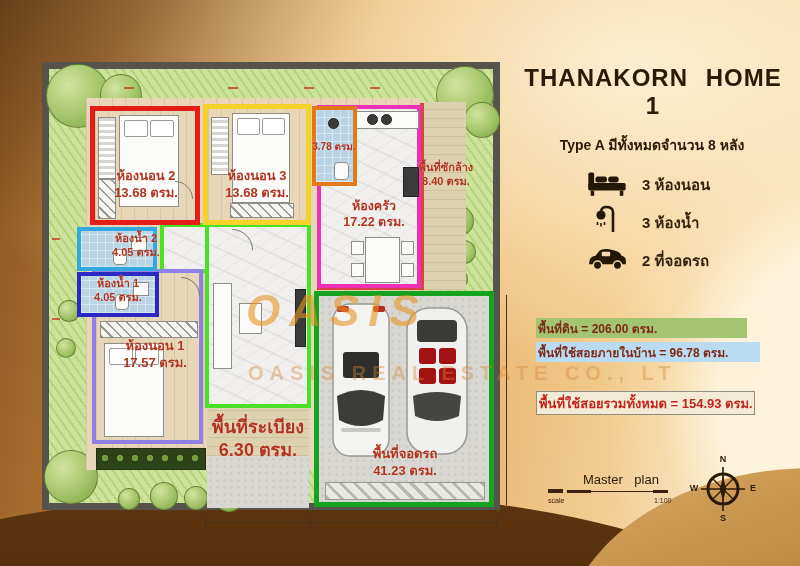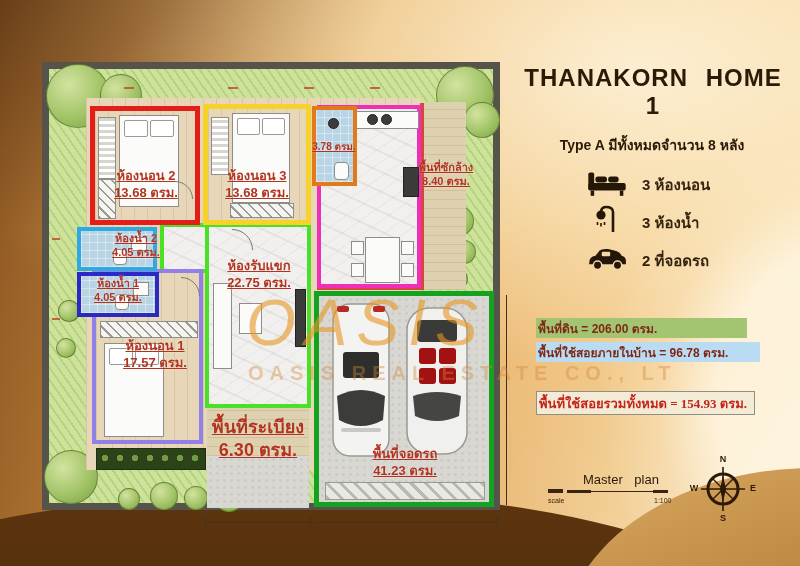--- a/index.html
+++ b/index.html
@@ -36,58 +36,58 @@
     background-image:repeating-linear-gradient(0deg, rgba(255,255,255,.4) 0 1px, transparent 1px 8px),
                      repeating-linear-gradient(90deg, rgba(255,255,255,.4) 0 1px, transparent 1px 8px);}
   .floor-concrete{background-color:#d8d7d2;
     background-image:radial-gradient(rgba(0,0,0,.06) 1px, transparent 1.6px);background-size:7px 7px;}
   .floor-deck{background-color:#ddd1af;
     background-image:repeating-linear-gradient(0deg, rgba(140,120,80,.18) 0 1px, transparent 1px 9px);}
 
   .room{position:absolute;box-sizing:border-box;}
   .room-label{position:absolute;color:#b23420;font-weight:bold;text-align:center;line-height:1.3;
     text-shadow:0 0 2px rgba(255,255,255,.45);}
-  .room-label span{display:block;text-decoration:underline;}
+  .room-label span{display:block;}
 
   .hatch{position:absolute;border:1px solid #8e8e88;
     background:repeating-linear-gradient(45deg,#9a9a93 0 1.5px,#f4f4f0 1.5px 7px);}
   .rails{position:absolute;border:1px solid #8e8e88;
     background:repeating-linear-gradient(0deg,#ffffff 0 3px,#d6d6d0 3px 6px);}
   .bed{position:absolute;background:#fbfbf9;border:1.5px solid #8e8e88;}
   .pillow{position:absolute;background:#ffffff;border:1px solid #9a9a94;border-radius:2px;}
   .furn{position:absolute;background:#fbfbf9;border:1.5px solid #8e8e88;}
   .dark-furn{position:absolute;background:#3b3b39;border:1px solid #222;}
   .arc{position:absolute;border:1.5px solid #7a7a72;border-radius:50%;
     clip-path:polygon(50% 50%,100% 50%,100% 0,50% 0);}
   .parkhatch{position:absolute;border:1px solid #9a9a94;
     background:repeating-linear-gradient(45deg,#b9b9b2 0 3px,#e9e9e4 3px 10px);}
   .planter{position:absolute;background-color:#2c431a;
     background-image:radial-gradient(5px 5px at 8px 9px,#719c41 60%,transparent 62%);background-size:15px 18px;
     border:1px solid #1e3010;}
   .dimline{position:absolute;background:#42301c;}
 
   
-  .wm-big{left:246px;top:286px;font-size:64px;font-weight:400;font-style:italic;letter-spacing:9px;
+  .wm-big{left:246px;top:286px;font-size:44px;font-weight:700;font-style:italic;letter-spacing:9px;
     color:rgba(230,148,34,.60);white-space:nowrap;}
   .wm-small{left:248px;top:362px;font-size:20px;font-weight:700;letter-spacing:6px;
     color:rgba(212,134,56,.40);white-space:nowrap;}
 
   
   .title{left:512px;top:64px;width:282px;text-align:center;font-size:24px;font-weight:800;
     letter-spacing:1px;word-spacing:10px;color:#2b1a08;}
   .subtitle{left:516px;top:134px;width:272px;text-align:center;font-size:14px;font-weight:700;color:#2b1a08;}
   .feat-row{position:absolute;left:580px;width:200px;height:36px;}
   .feat-icon{position:absolute;left:6px;top:2px;width:42px;height:30px;}
   .feat-label{position:absolute;left:62px;top:7px;font-size:15px;font-weight:700;color:#33220e;white-space:nowrap;}
   .bar{position:absolute;left:536px;box-sizing:border-box;display:flex;align-items:center;
     padding-left:2px;font-weight:bold;white-space:nowrap;}
   .bar1{top:318px;width:211px;height:20px;background:#a3c571;color:#7e2817;font-size:12px;}
   .bar2{top:342px;width:224px;height:20px;background:#badcf2;color:#7e2817;font-size:12px;}
   .bar3{top:366px;width:224px;height:20px;background:#7fd2cb;color:#7e2817;font-size:12px;}
-  .bar4{top:391px;width:219px;height:24px;background:#f4ebd6;border:1px solid #8f8f83;color:#c3241a;font-size:13px;font-family:Liberation Serif, serif;}
+  .bar4{top:391px;width:219px;height:24px;background:#f4ebd6;border:1px solid #8f8f83;color:#c3241a;font-size:13px;}
   .mp-title{left:583px;top:472px;width:100px;font-size:13px;font-weight:400;word-spacing:8px;color:#2b1a08;}
   .scalebar{left:548px;top:489px;width:120px;height:5px;}
   .scalebar i{position:absolute;background:#3a2312;display:block;}
   .scale-cap{left:548px;top:497px;font-size:7px;color:#3a2312;}
   .scale-val{left:654px;top:497px;font-size:7px;color:#3a2312;}
   .compass-letter{position:absolute;width:12px;text-align:center;font-size:9px;font-weight:800;color:#2b1a08;}
 </style>
 </head>
 <body>
 
@@ -217,39 +217,39 @@
     <span>ห้องนอน 2</span>
       <span>13.68 ตรม.</span>
     </div>
   <div class="room-label" style="left:206px;top:168px;width:102px;font-size:13px">
     <span>ห้องนอน 3</span>
       <span>13.68 ตรม.</span>
     </div>
   <div class="room-label" style="left:306px;top:140px;width:56px;font-size:10px">
     <span>3.78 ตรม.</span>
     </div>
+  <div class="room-label" style="left:332px;top:198px;width:84px;font-size:12.5px">
+    <span>ห้องครัว</span>
+      <span>17.22 ตรม.</span>
+    </div>
   <div class="room-label" style="left:410px;top:160px;width:72px;font-size:11px">
     <span>พื้นที่ซักล้าง</span>
       <span>8.40 ตรม.</span>
     </div>
   <div class="room-label" style="left:100px;top:231px;width:72px;font-size:11px">
     <span>ห้องน้ำ 2</span>
       <span>4.05 ตรม.</span>
     </div>
   <div class="room-label" style="left:82px;top:276px;width:72px;font-size:11px">
     <span>ห้องน้ำ 1</span>
       <span>4.05 ตรม.</span>
     </div>
   <div class="room-label" style="left:104px;top:338px;width:102px;font-size:13px">
     <span>ห้องนอน 1</span>
       <span>17.57 ตรม.</span>
-    </div>
-  <div class="room-label" style="left:212px;top:258px;width:94px;font-size:13px">
-    <span>ห้องรับแขก</span>
-      <span>22.75 ตรม.</span>
     </div>
   <div class="room-label" style="left:207px;top:416px;width:102px;font-size:18px">
     <span>พื้นที่ระเบียง</span>
       <span>6.30 ตรม.</span>
     </div>
   <div class="room-label" style="left:344px;top:446px;width:122px;font-size:13px">
     <span>พื้นที่จอดรถ</span>
       <span>41.23 ตรม.</span>
     </div>
 

